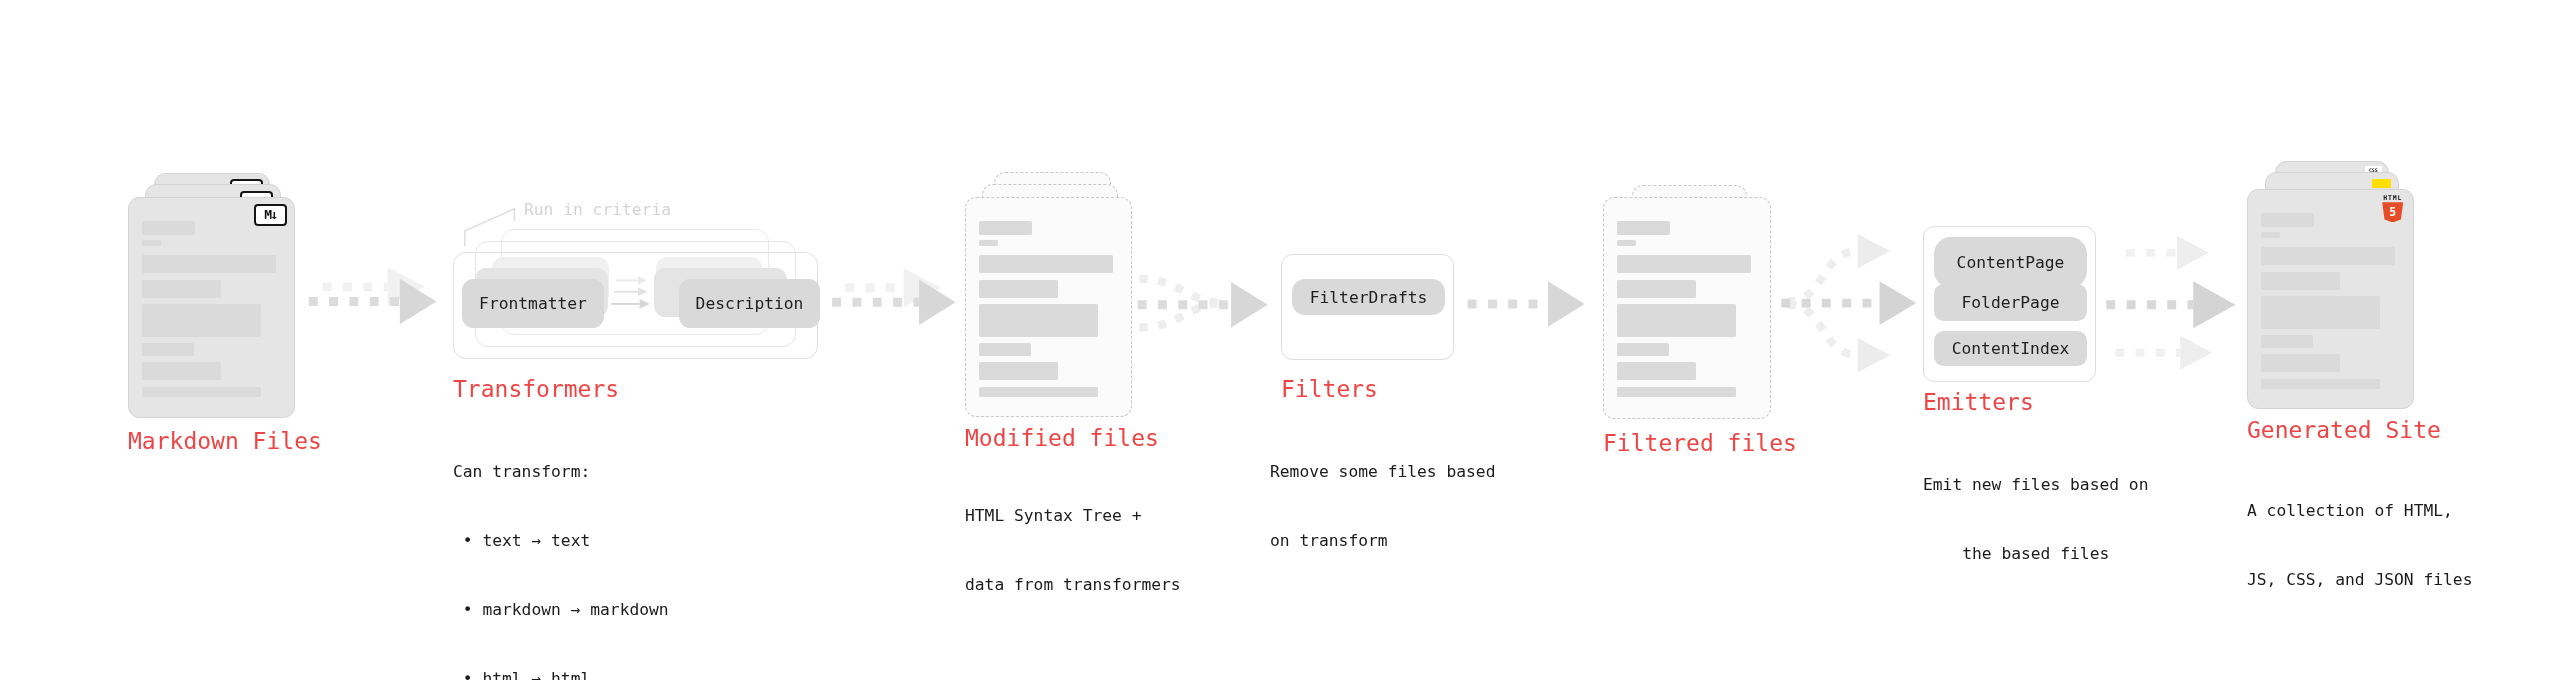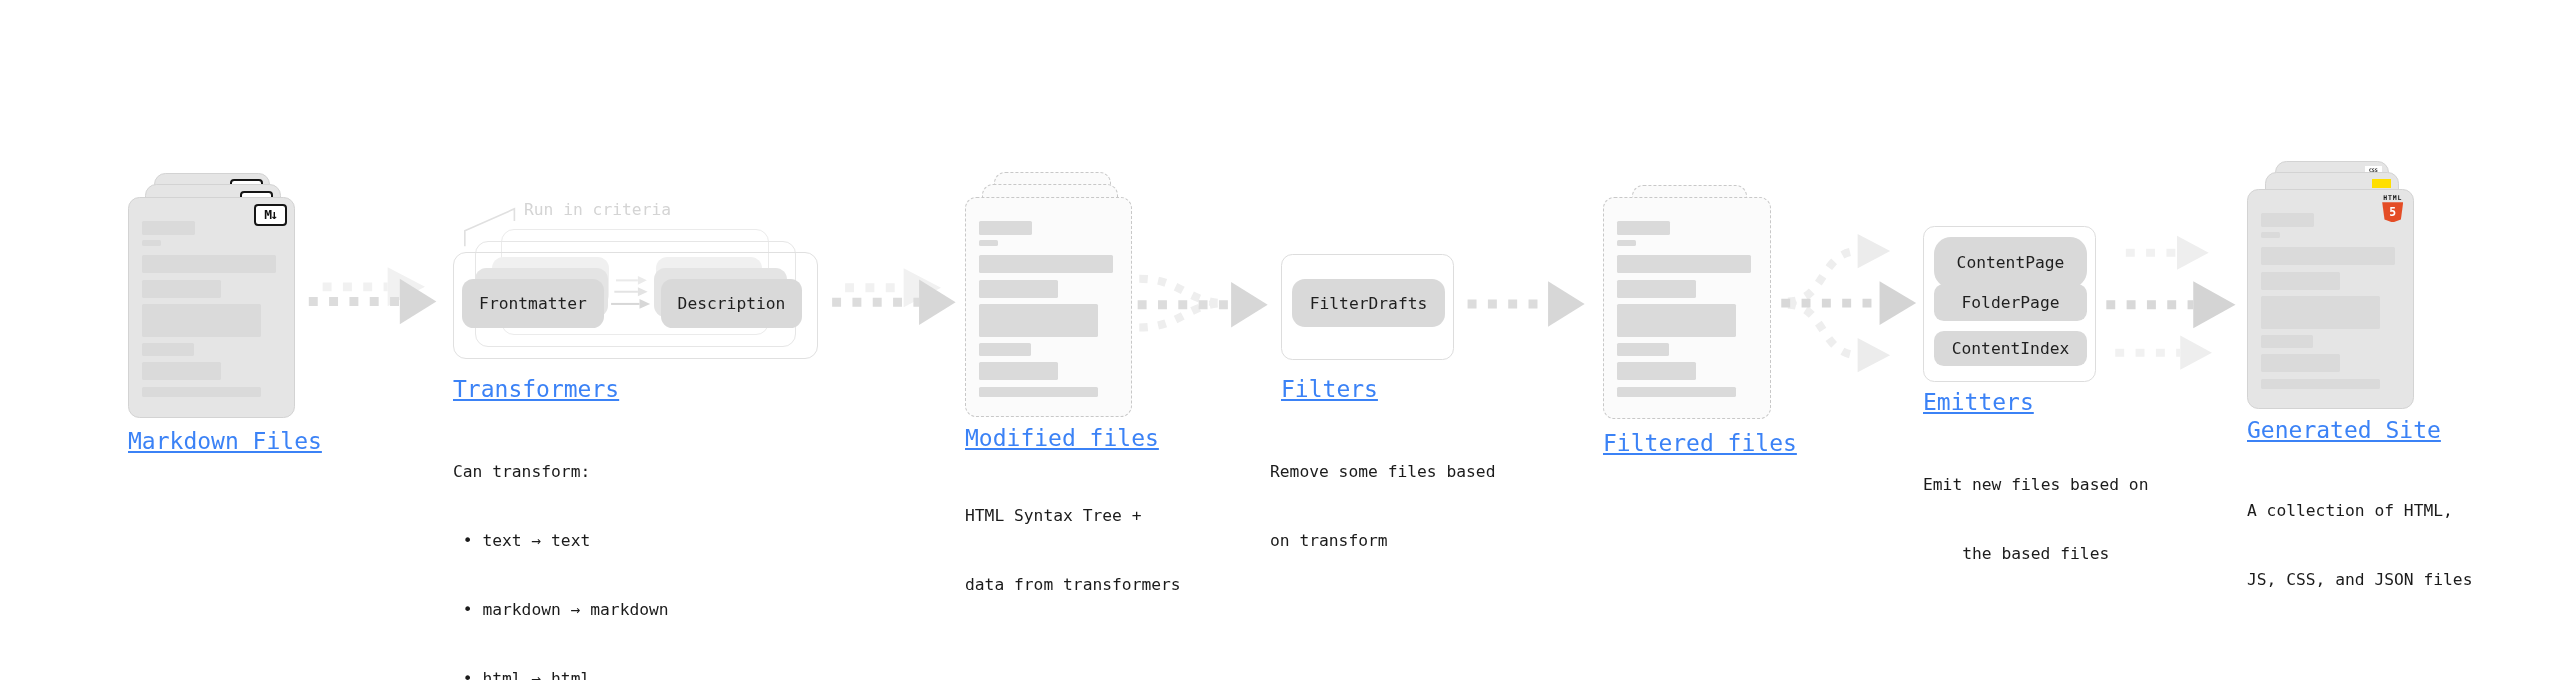--- a/index.html
+++ b/index.html
@@ -29,21 +29,21 @@
   .html5-word{font-size:6.5px;line-height:8.1px;font-weight:bold;letter-spacing:0.8px;color:#111;}
   .html5-shield{width:21px;height:20.3px;background:#e44d26;clip-path:polygon(0 0,100% 0,89% 85%,50% 100%,11% 85%);display:flex;align-items:center;justify-content:center;color:#fff;font-size:11.4px;font-weight:bold;}
   
   .tbox{position:absolute;box-sizing:border-box;border:1.6px solid #e0e0e0;border-radius:13px;background:transparent;}
   .panel{position:absolute;box-sizing:border-box;border:1.6px solid #dddddd;border-radius:11.4px;background:#ffffff;}
   .pill{position:absolute;box-sizing:border-box;background:#d9d9d9;border-radius:11.4px;display:flex;align-items:center;justify-content:center;font-size:16.3px;color:#1f1f1f;}
   .ghost{position:absolute;border-radius:11.4px;}
   .g1{background:#e4e4e4;}
   .g2{background:#f0f0f0;}
   
-  .title{position:absolute;font-size:23px;line-height:28px;color:#3b82f6;white-space:pre;text-decoration:underline;}
+  .title{position:absolute;font-size:23px;line-height:28px;color:#ef4444;white-space:pre;}
   .desc{position:absolute;font-size:16.3px;line-height:23px;color:#1b1b1b;white-space:pre;}
   .callout-label{position:absolute;font-size:16.3px;color:#d4d4d4;white-space:pre;}
   .overlay{position:absolute;left:0;top:0;pointer-events:none;}
 </style>
 </head>
 <body>
 
 <div class="canvas">
 
   <div>
@@ -83,21 +83,21 @@
     <div class="callout-label" style="left:524px;top:200px;">Run in criteria</div>
 
     <div class="ghost g2" style="left:492px;top:257px;width:117px;height:49px;"></div>
     <div class="ghost g1" style="left:475px;top:268px;width:133px;height:49px;"></div>
     <div class="pill" style="left:462px;top:279px;width:142px;height:49px;">
         <span>Frontmatter</span>
       </div>
 
     <div class="ghost g2" style="left:656px;top:257px;width:106px;height:49px;"></div>
     <div class="ghost g1" style="left:654px;top:268px;width:133px;height:49px;"></div>
-    <div class="pill" style="left:661px;top:279px;width:141px;height:49px;">
+    <div class="pill" style="left:679px;top:279px;width:141px;height:49px;">
         <span>Description</span>
       </div>
 
     <div class="title" style="left:453px;top:375px;">Transformers</div>
     <div class="desc" style="left:453px;top:414px;">
       <div>Can transform:</div>
       <div> • text → text</div>
       <div> • markdown → markdown</div>
       <div> • html → html</div>
     </div>
@@ -120,21 +120,21 @@
     </div>
     <div class="title" style="left:965px;top:424px;">Modified files</div>
     <div class="desc" style="left:965px;top:458px;">
       <div>HTML Syntax Tree +</div>
       <div>data from transformers</div>
     </div>
   </div>
 
   <div>
     <div class="panel" style="left:1281px;top:254px;width:173px;height:106px;"></div>
-    <div class="pill" style="left:1292px;top:279px;width:153px;height:48px;border-radius:13px;">
+    <div class="pill" style="left:1292px;top:279px;width:153px;height:36px;border-radius:13px;">
         <span>FilterDrafts</span>
       </div>
     <div class="title" style="left:1281px;top:375px;">Filters</div>
     <div class="desc" style="left:1252px;top:414px;margin-left:18px;">
       <div>Remove some files based</div>
       <div>on transform</div>
     </div>
   </div>
 
   <div>

